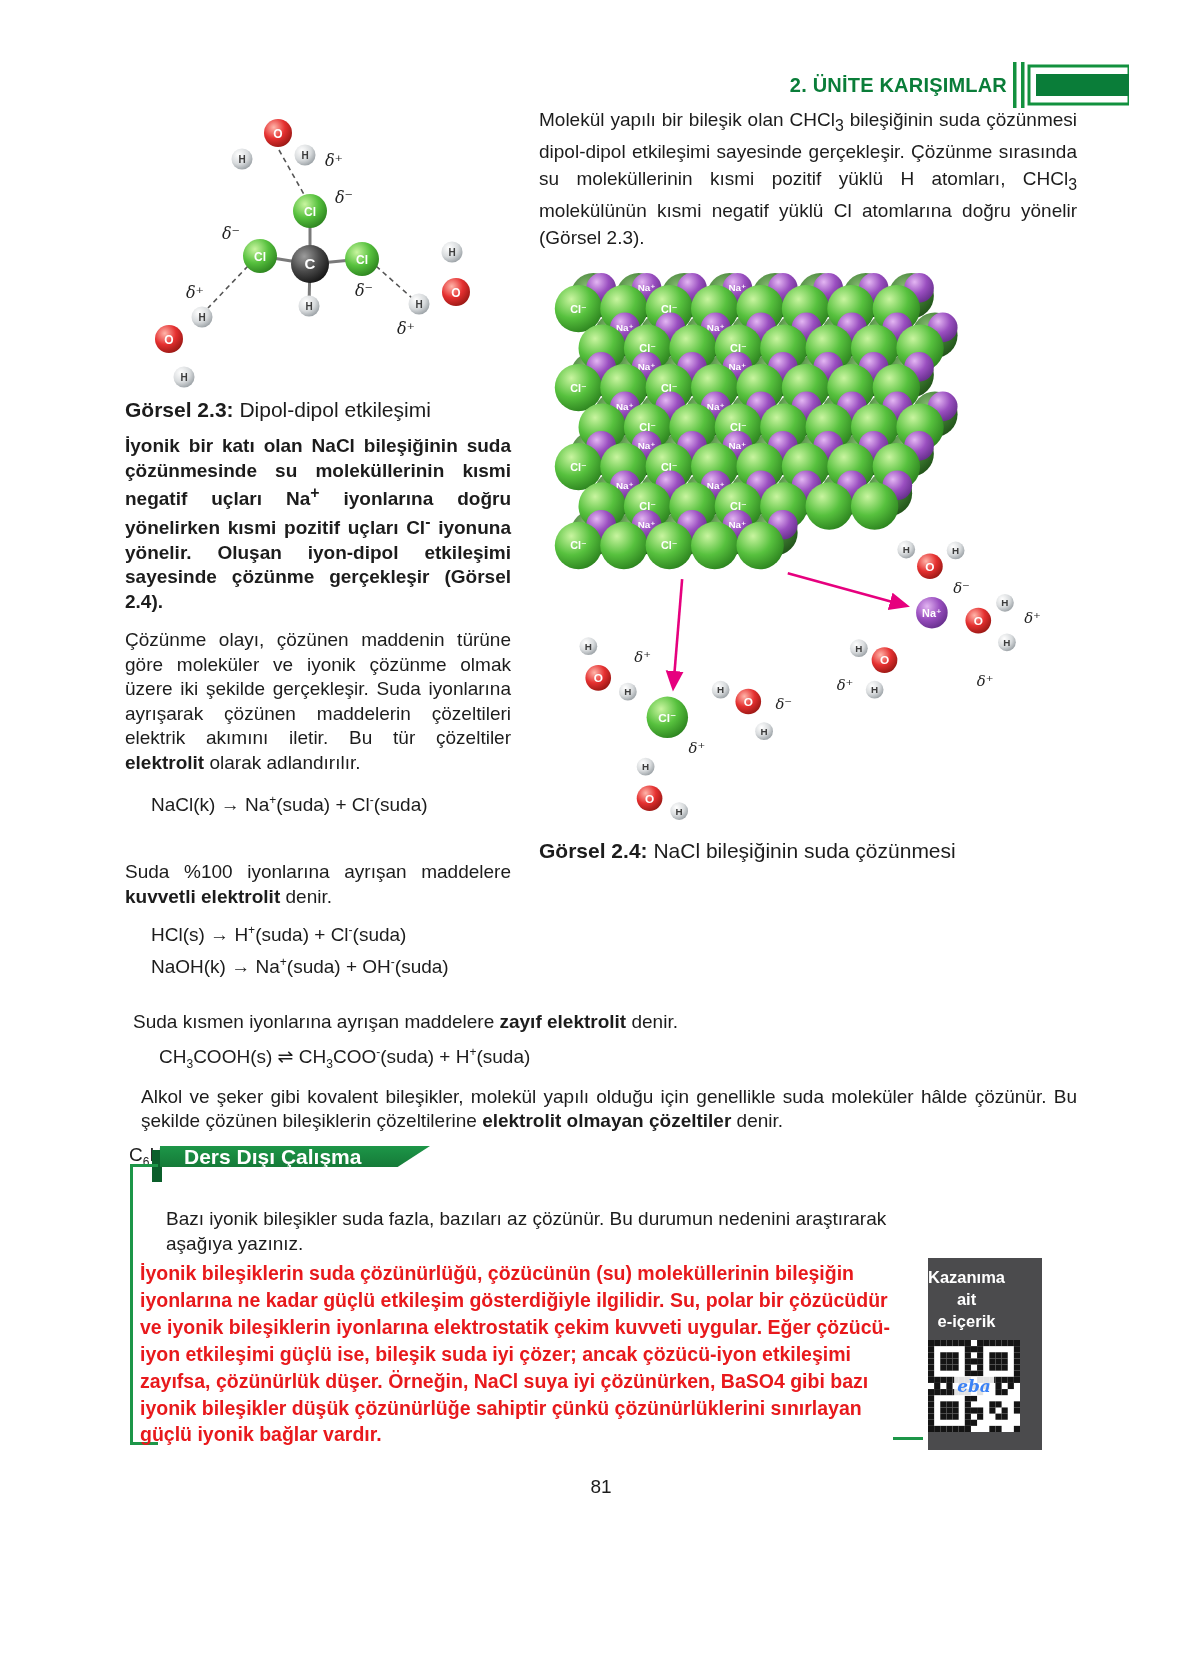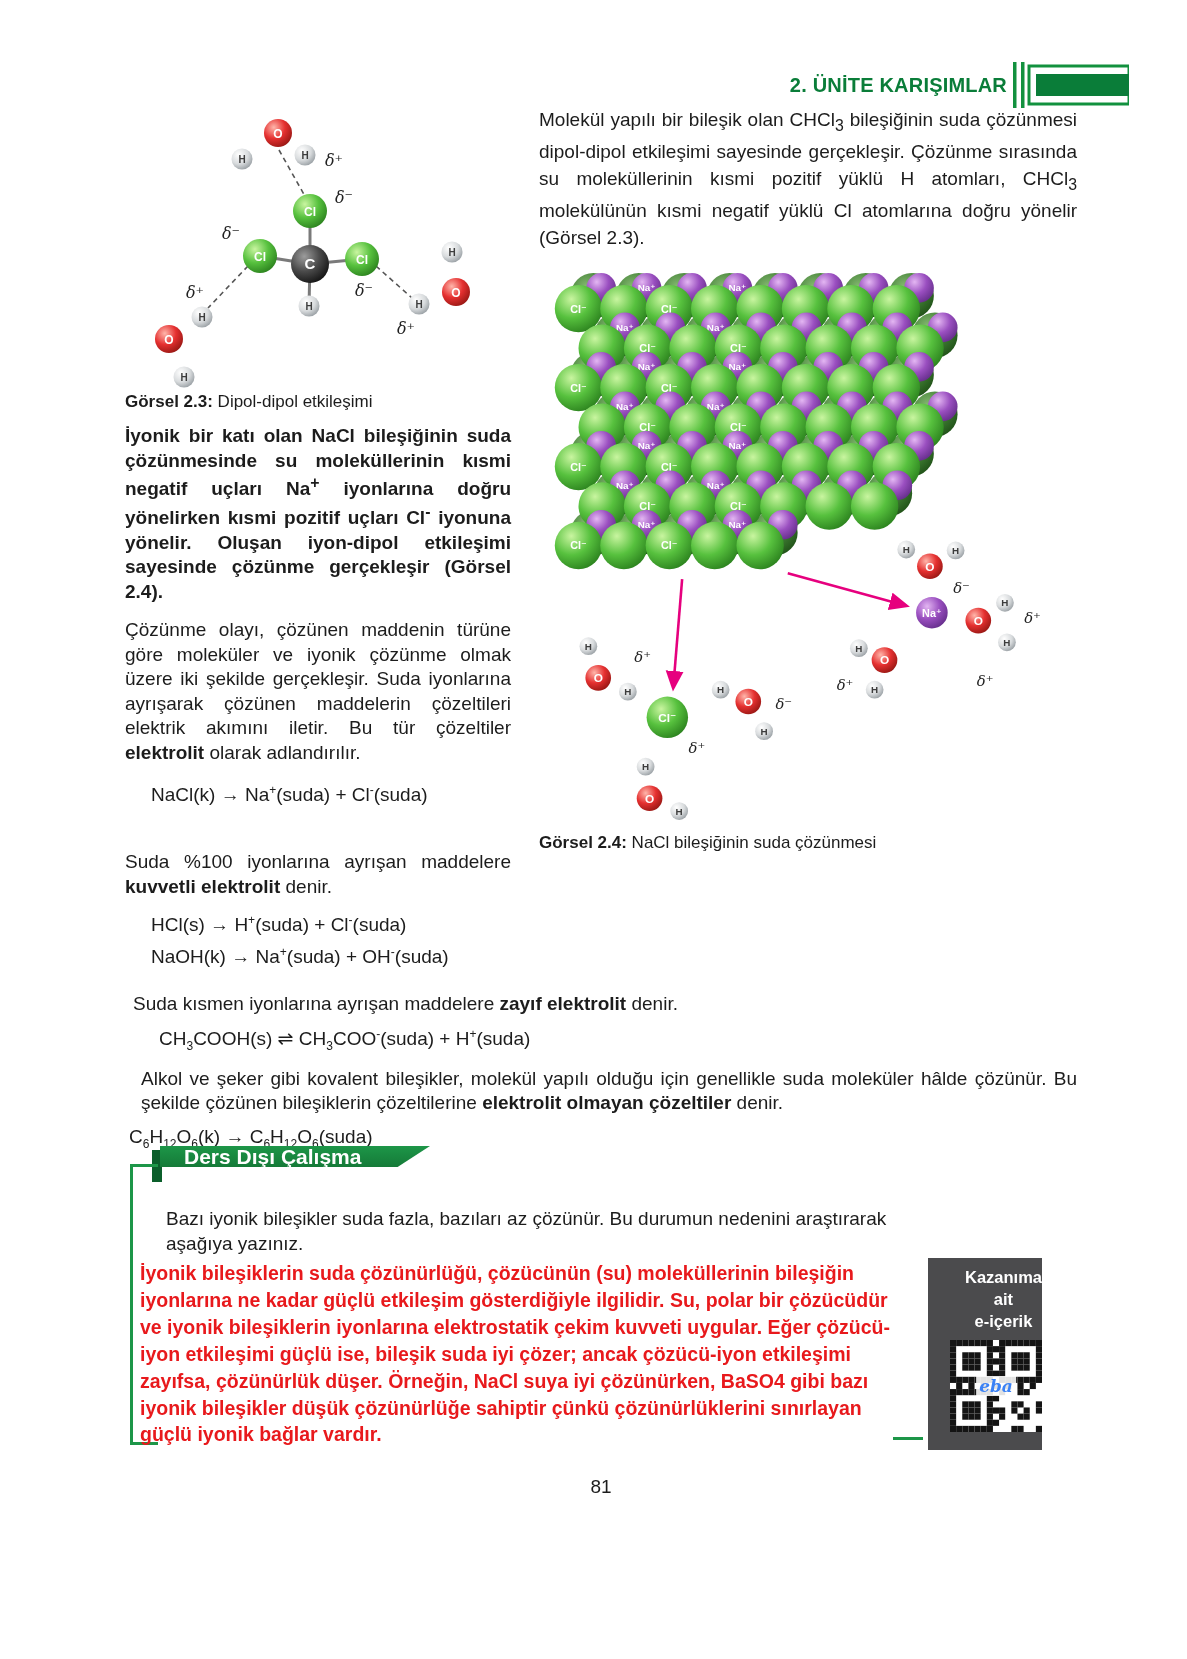--- a/index.html
+++ b/index.html
@@ -20,31 +20,31 @@
   .unit-bracket { position:absolute; right:58px; top:2px; }
 
   
   .content { position:absolute; left:125px; top:106px; width:952px; }
   .columns { display:flex; gap:28px; align-items:flex-start; }
   .col-left { width:386px; flex:none; }
   .col-right { flex:1; min-width:0; }
 
   .body { font-size:19px; line-height:1.29; text-align:justify; }
   .intro { line-height:1.44; }
-  .caption { font-size:17px; margin-top:0; }
+  .caption { font-size:21px; margin-top:6px; }
   .caption b { font-weight:bold; }
 
   figure { margin:0; }
   .molecule-svg { display:block; margin:0 auto; }
   .crystal-svg { display:block; margin-top:14px; }
 
   .p-ionic { margin-top:12px;font-weight:bold; }
   .p-dissolution { margin-top:14px; }
   .p-strong { margin-top:44px; }
-  .p-weak { margin-top:24px; margin-left:8px; text-align:left; }
+  .p-weak { margin-top:32px; margin-left:8px; text-align:left; }
   .p-covalent { margin-top:14px; margin-left:16px; }
 
   .equation { font-size:19px; }
   .equation sup { font-size:12px; }
   .equation sub { font-size:12px; }
   .eq-nacl { margin:18px 0 0 26px; }
   .eq-hcl  { margin:14px 0 0 26px; }
   .eq-naoh { margin:8px 0 0 26px; }
   .eq-acetic { margin:10px 0 0 34px; }
   .eq-glucose { margin:10px 0 0 4px; }
@@ -79,21 +79,21 @@
 
   .activity-prompt { position:absolute; left:166px; top:1206px; width:772px; font-size:19px; line-height:1.32; }
   .activity-answer {
     position:absolute; left:140px; top:1260px; width:770px;
     font-size:19.5px; font-weight:bold; color:var(--red); line-height:1.38;
   }
 
   
   .econtent {
     position:absolute; left:928px; top:1258px; width:114px; height:192px;
-    background:#4b4b4d; display:flex; flex-direction:column; align-items:flex-end;
+    background:#4b4b4d; display:flex; flex-direction:column; align-items:flex-start;
     padding-top:9px;
   }
   .econtent-text { color:#fff; font-weight:bold; font-size:16.5px; text-align:center; line-height:1.32; }
   .qr-wrap { position:relative; width:92px; height:92px; background:#fff; margin-top:8px; }
   .qr-wrap svg { display:block; }
   .eba {
     position:absolute; left:50%; top:50%; transform:translate(-50%,-50%);
     font-family:"DejaVu Serif",serif; font-style:italic; font-weight:bold;
     color:#3b82f6; font-size:17px; background:rgba(255,255,255,.88); padding:0 3px;
   }

